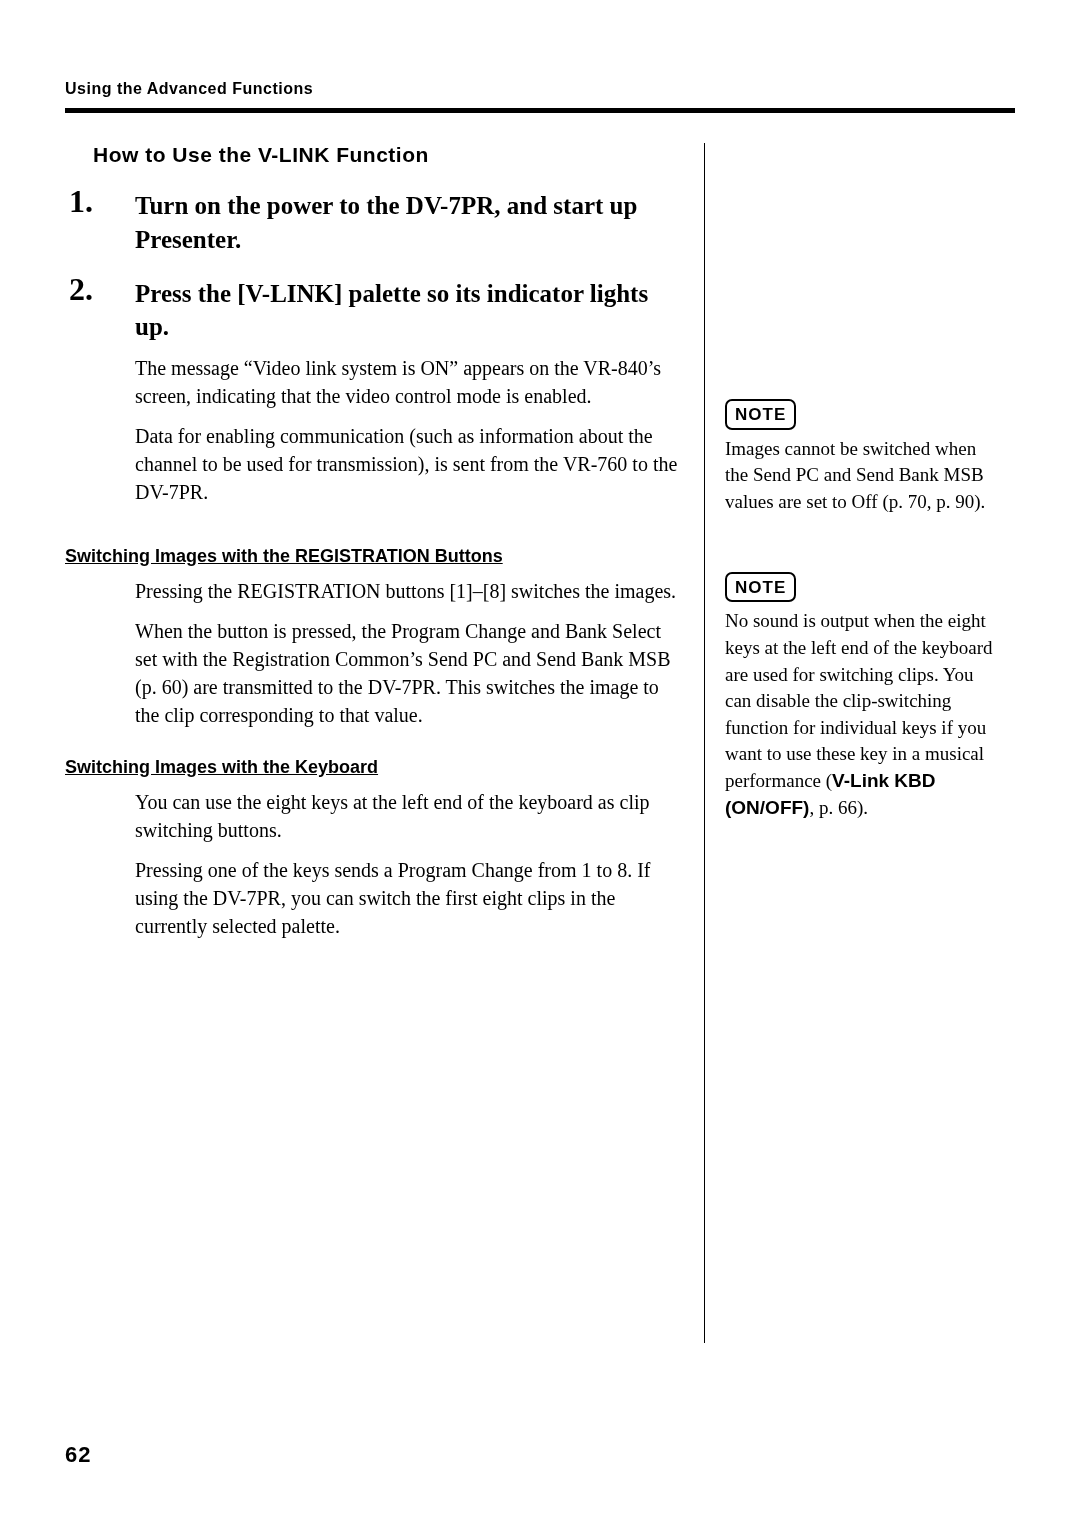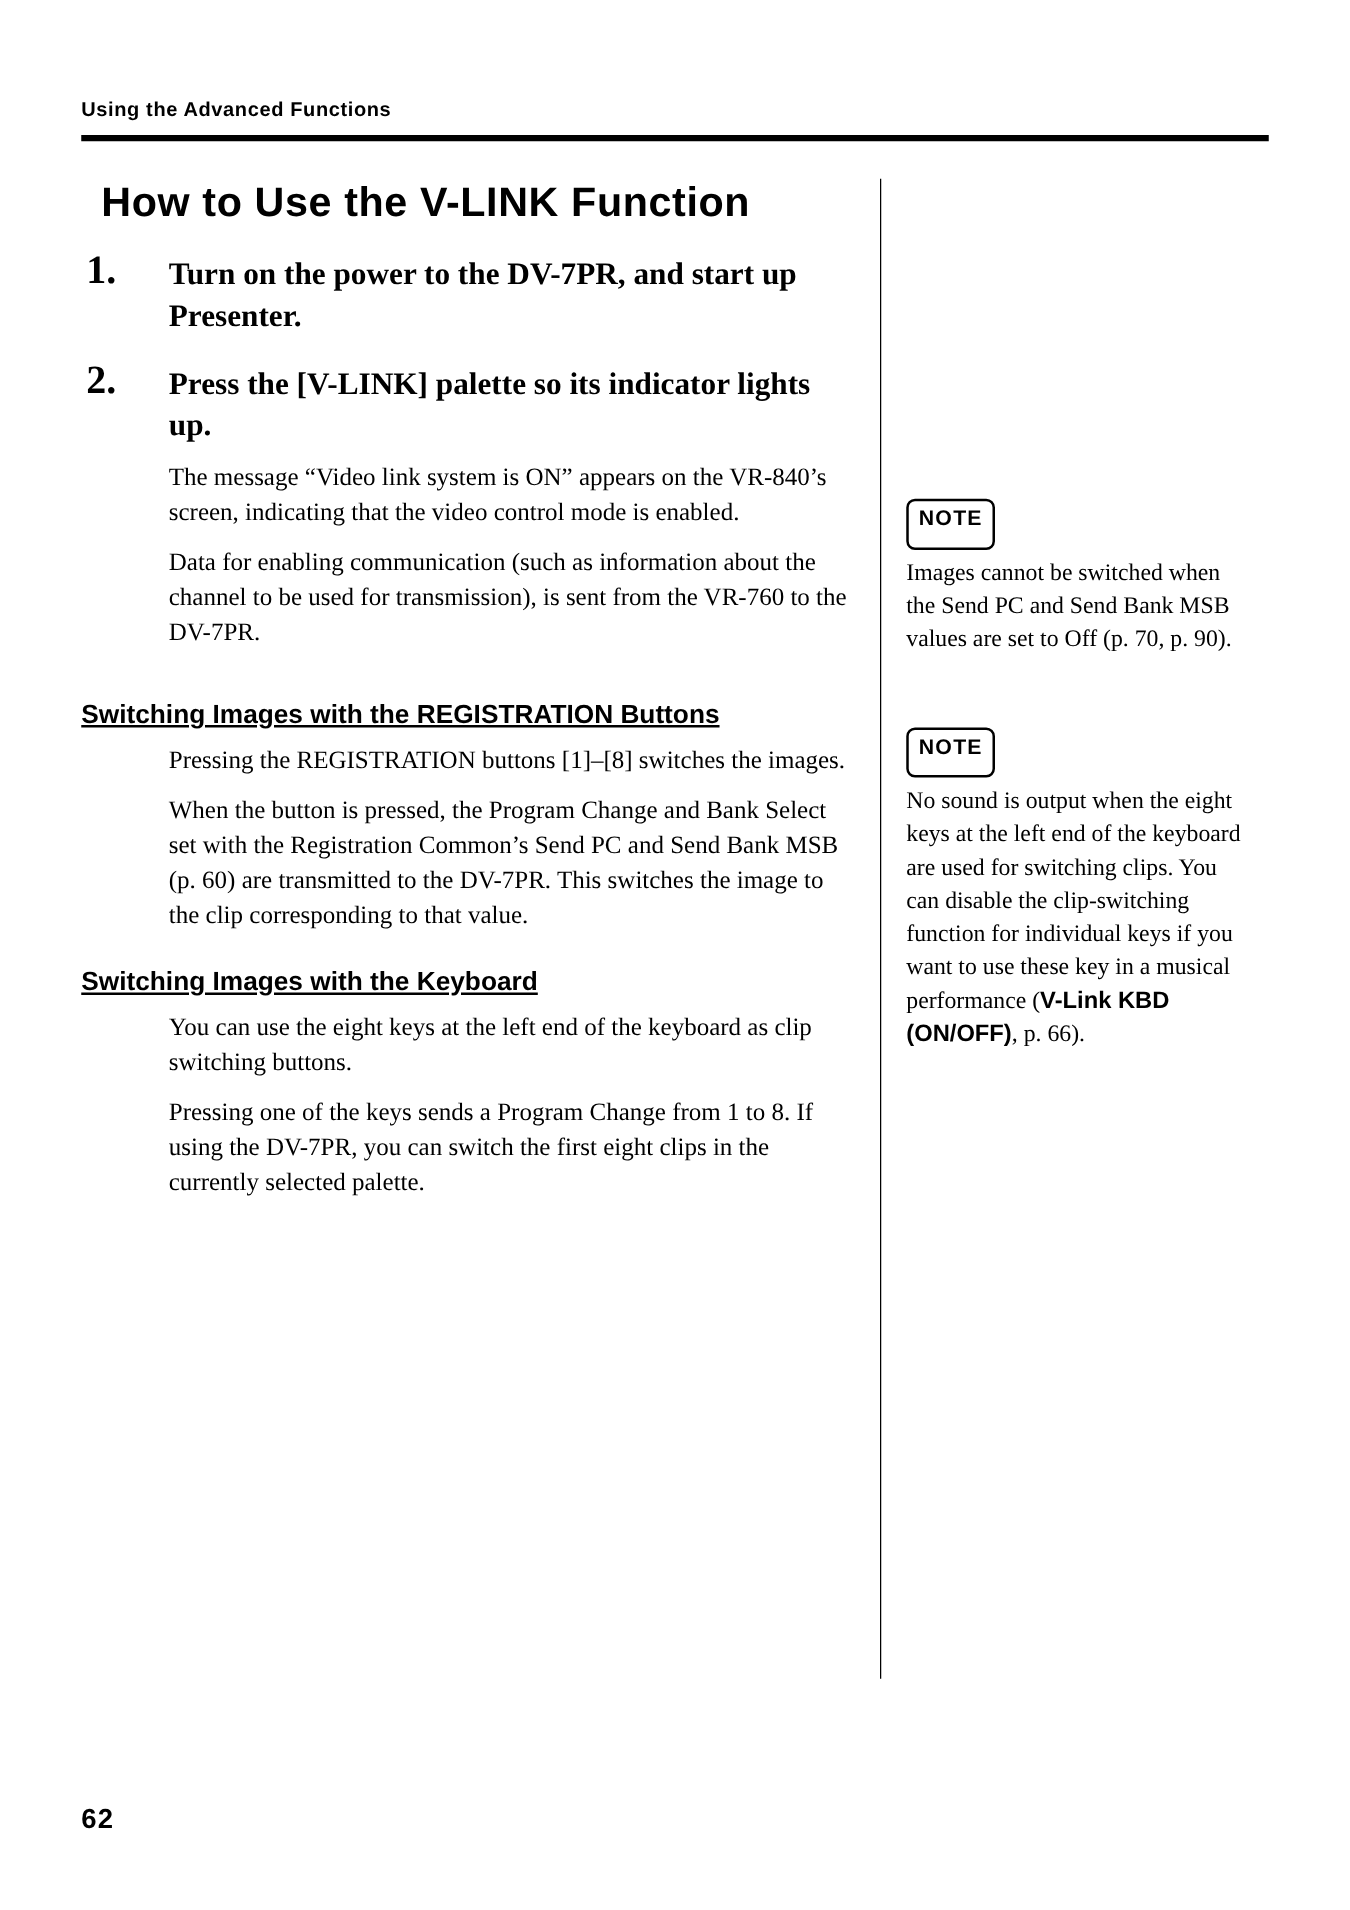--- a/index.html
+++ b/index.html
@@ -38,23 +38,23 @@
   }
   .side-col {
     width: 290px;
     padding-left: 20px;
     font-size: 19px;
     line-height: 1.4;
   }
   .section-title {
     font-family: Arial, Helvetica, sans-serif;
     font-weight: bold;
-    font-size: 33px;
+    font-size: 21px;
     letter-spacing: 0.5px;
-    margin-left: 16px;
+    margin-left: 28px;
     margin-bottom: 18px;
   }
   .step {
     display: flex;
     margin-bottom: 6px;
   }
   .step-num {
     font-family: Georgia, serif;
     font-weight: bold;
     font-size: 32px;
@@ -82,30 +82,30 @@
     font-size: 20px;
     line-height: 1.4;
     margin-bottom: 12px;
   }
   .indent-block {
     margin-left: 70px;
   }
   .sub-heading {
     font-family: Arial, Helvetica, sans-serif;
     font-weight: bold;
-    font-size: 21px;
+    font-size: 18px;
     text-decoration: underline;
     margin-top: 28px;
     margin-bottom: 10px;
   }
   .note-badge {
     display: inline-block;
     border: 2px solid #000;
     border-radius: 7px;
-    padding: 2px 8px 11px 8px;
+    padding: 2px 8px 1px 8px;
     font-family: Arial, Helvetica, sans-serif;
     font-weight: bold;
     font-size: 17px;
     letter-spacing: 1px;
     margin-bottom: 6px;
   }
   .note-block {
     margin-bottom: 38px;
   }
   .note-text {

